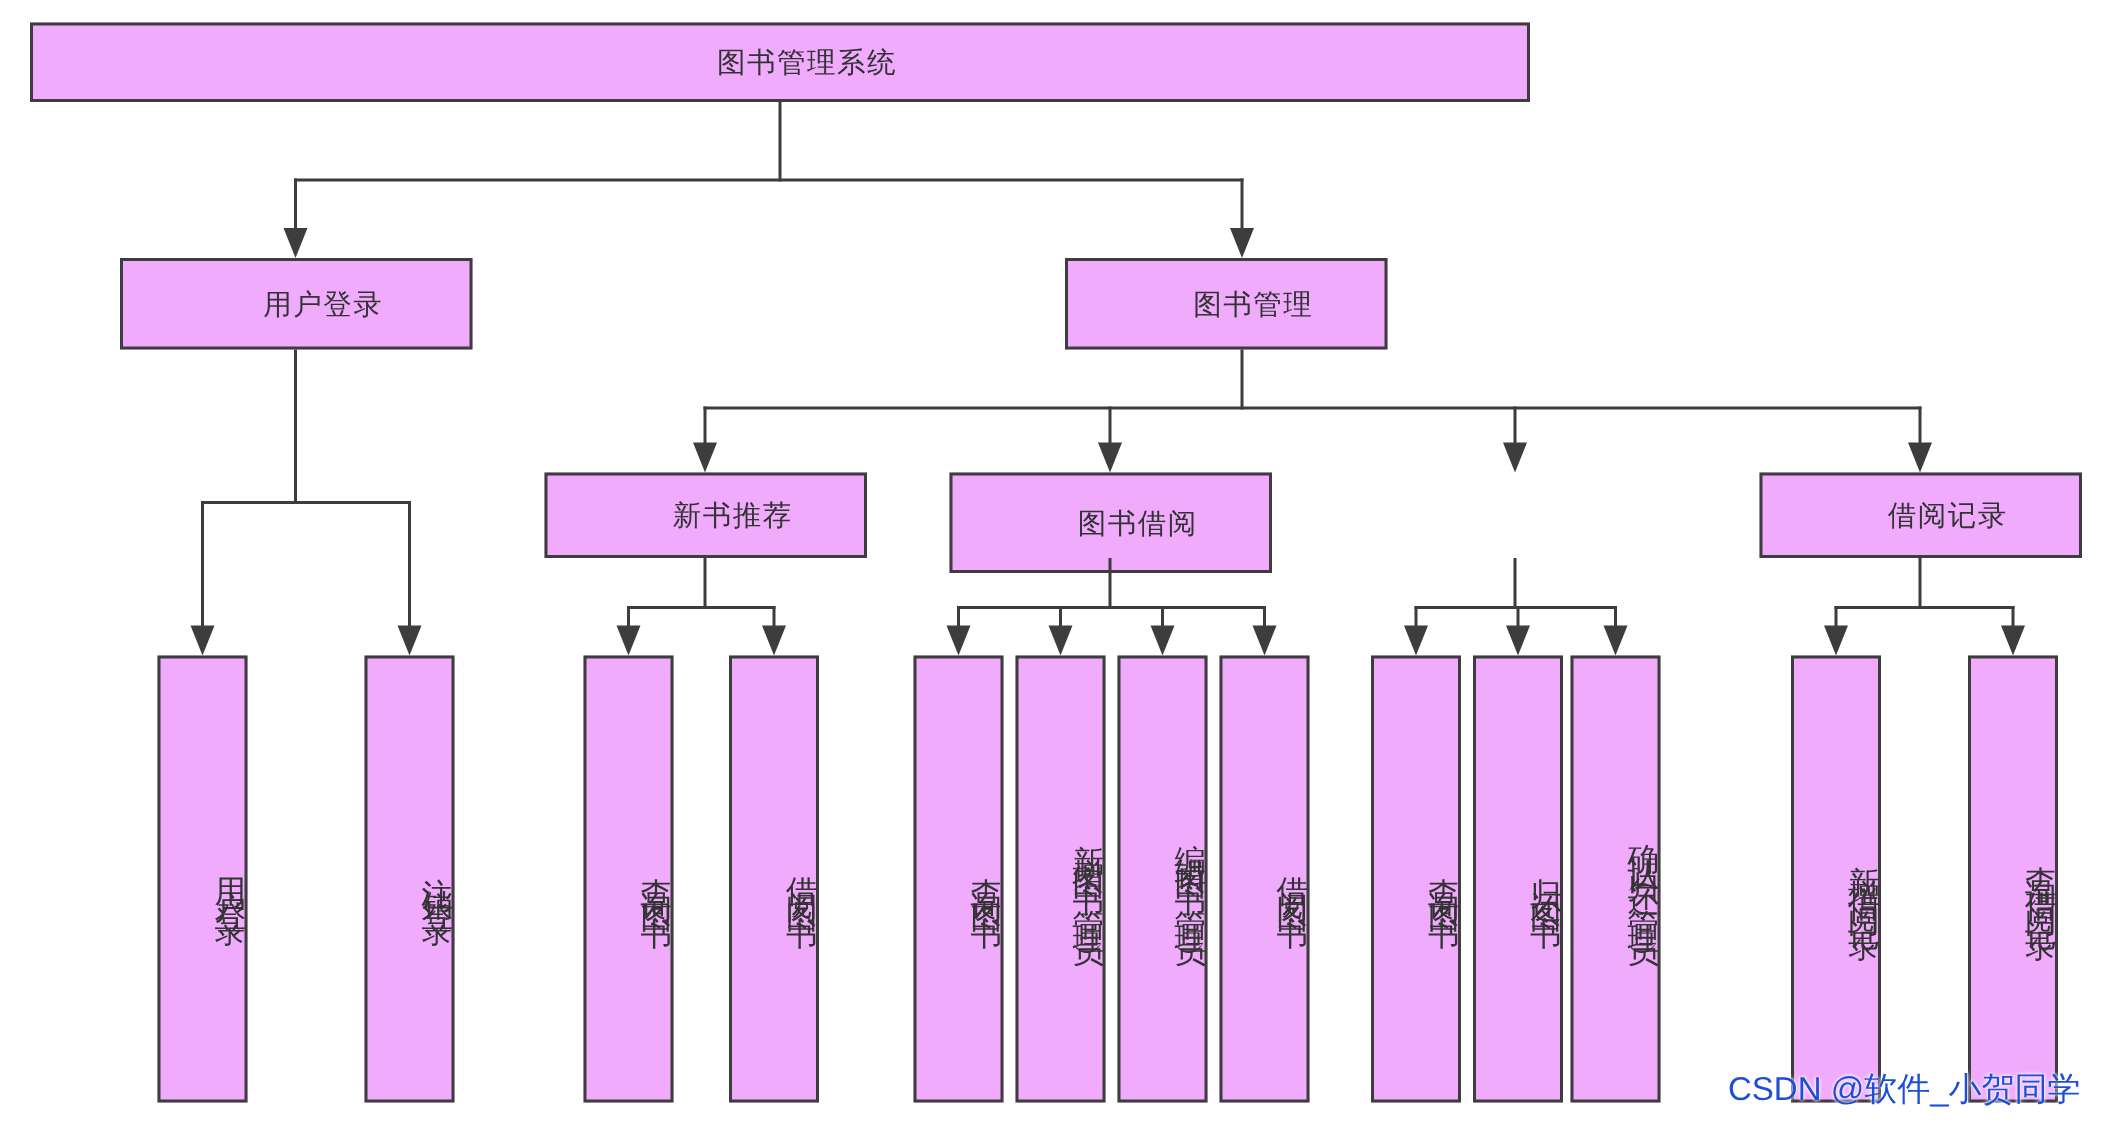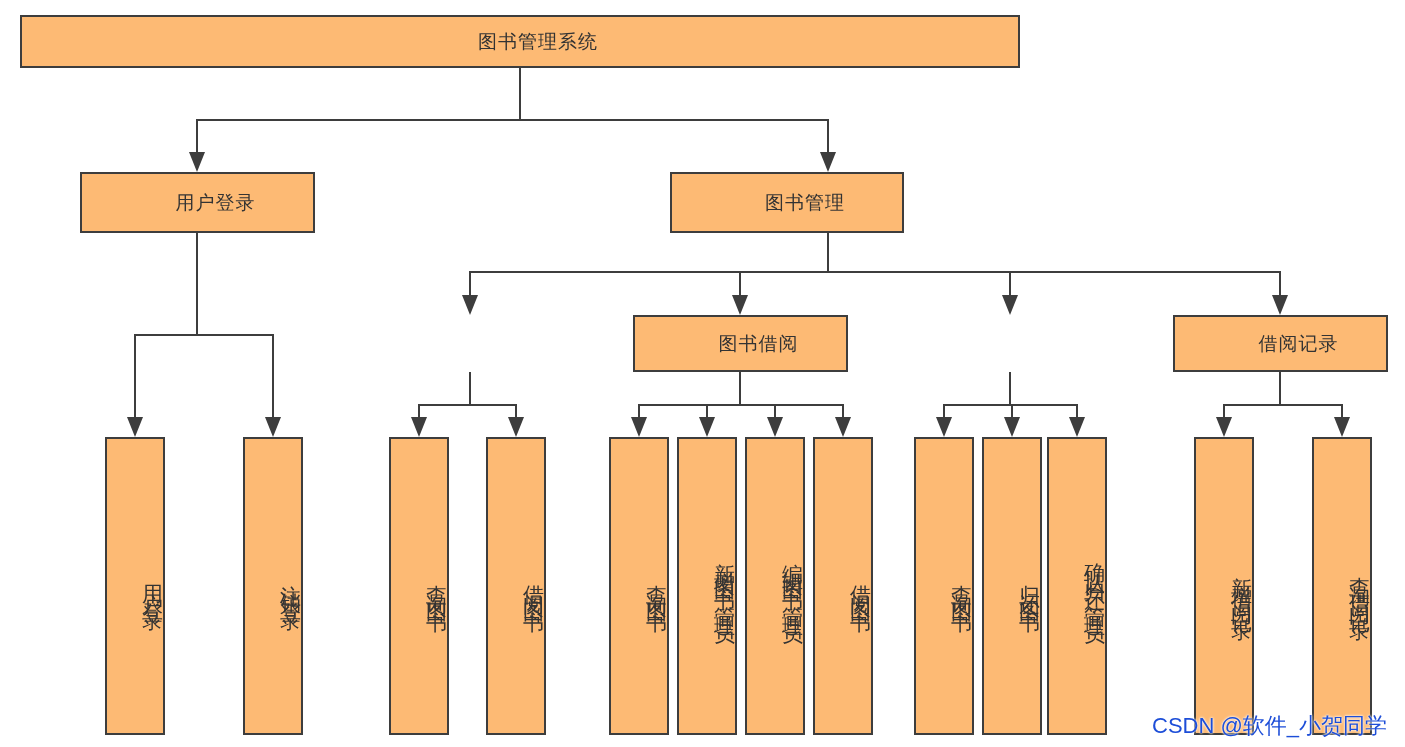--- a/index.html
+++ b/index.html
@@ -5,21 +5,21 @@
   html,body{margin:0;padding:0;}
   body{
     width:1405px;height:747px;background:#ffffff;overflow:hidden;
     font-family:"Liberation Sans","DejaVu Sans",sans-serif;
     color:#333333;position:relative;
   }
   #canvas{position:absolute;left:0;top:0;width:1405px;height:747px;}
 
   
   .box{
-    position:absolute;box-sizing:border-box;background:#fdba74;
+    position:absolute;box-sizing:border-box;background:#f0abfc;
     border:2px solid #3d3d3d;display:flex;align-items:center;justify-content:center;padding-left:36px;
   }
   .hbox{font-size:19px;letter-spacing:1px;}
   .vbox{
     width:60px;top:437px;height:298px;font-size:21px;
   }
   .vbox .vt{
     writing-mode:vertical-rl;text-orientation:mixed;
     letter-spacing:0.42em;line-height:1;white-space:nowrap;
   }
@@ -29,23 +29,23 @@
   .h{position:absolute;height:2px;background:#3d3d3d;}
   .arr{
     position:absolute;width:0;height:0;
     border-left:8px solid transparent;border-right:8px solid transparent;
     border-top:20px solid #3d3d3d;
   }
 
   
   #b-root{left:20px;top:15px;width:1000px;height:53px;}
   #b-l2-0{left:80px;top:172px;width:235px;height:61px;}
-  #b-l2-1{left:670px;top:172px;width:234px;height:61px;}
+  #b-l2-1{left:710px;top:172px;width:215px;height:61px;}
   #b-l3-0{left:363px;top:315px;width:215px;height:57px;}
-  #b-l3-1{left:633px;top:315px;width:215px;height:57px;}
+  #b-l3-1{left:633px;top:315px;width:215px;height:67px;}
   #b-l3-2{left:903px;top:315px;width:215px;height:57px;}
   #b-l3-3{left:1173px;top:315px;width:215px;height:57px;}
 
   #f-0-0{left:105px;} #f-0-1{left:243px;}
   #f-1-0{left:389px;} #f-1-1{left:486px;}
   #f-2-0{left:609px;} #f-2-1{left:677px;} #f-2-2{left:745px;} #f-2-3{left:813px;}
   #f-3-0{left:914px;} #f-3-1{left:982px;} #f-3-2{left:1047px;}
   #f-4-0{left:1194px;} #f-4-1{left:1312px;}
 
   
@@ -148,20 +148,23 @@
   <div class="h" id="c-l3-bar"></div>
   <div class="v" id="c-l3-v0"></div>
   <div class="v" id="c-l3-v1"></div>
   <div class="v" id="c-l3-v2"></div>
   <div class="v" id="c-l3-v3"></div>
   <div class="arr" id="a-l3-0"></div>
   <div class="arr" id="a-l3-1"></div>
   <div class="arr" id="a-l3-2"></div>
   <div class="arr" id="a-l3-3"></div>
 
+  <div class="box hbox" id="b-l3-0">
+    <span>新书推荐</span>
+  </div>
   <div class="box hbox" id="b-l3-1">
     <span>图书借阅</span>
   </div>
   <div class="box hbox" id="b-l3-3">
     <span>借阅记录</span>
   </div>
 
   <div class="v" id="c-g1-stem"></div>
   <div class="h" id="c-g1-bar"></div>
   <div class="v" id="c-g1-v0"></div>

